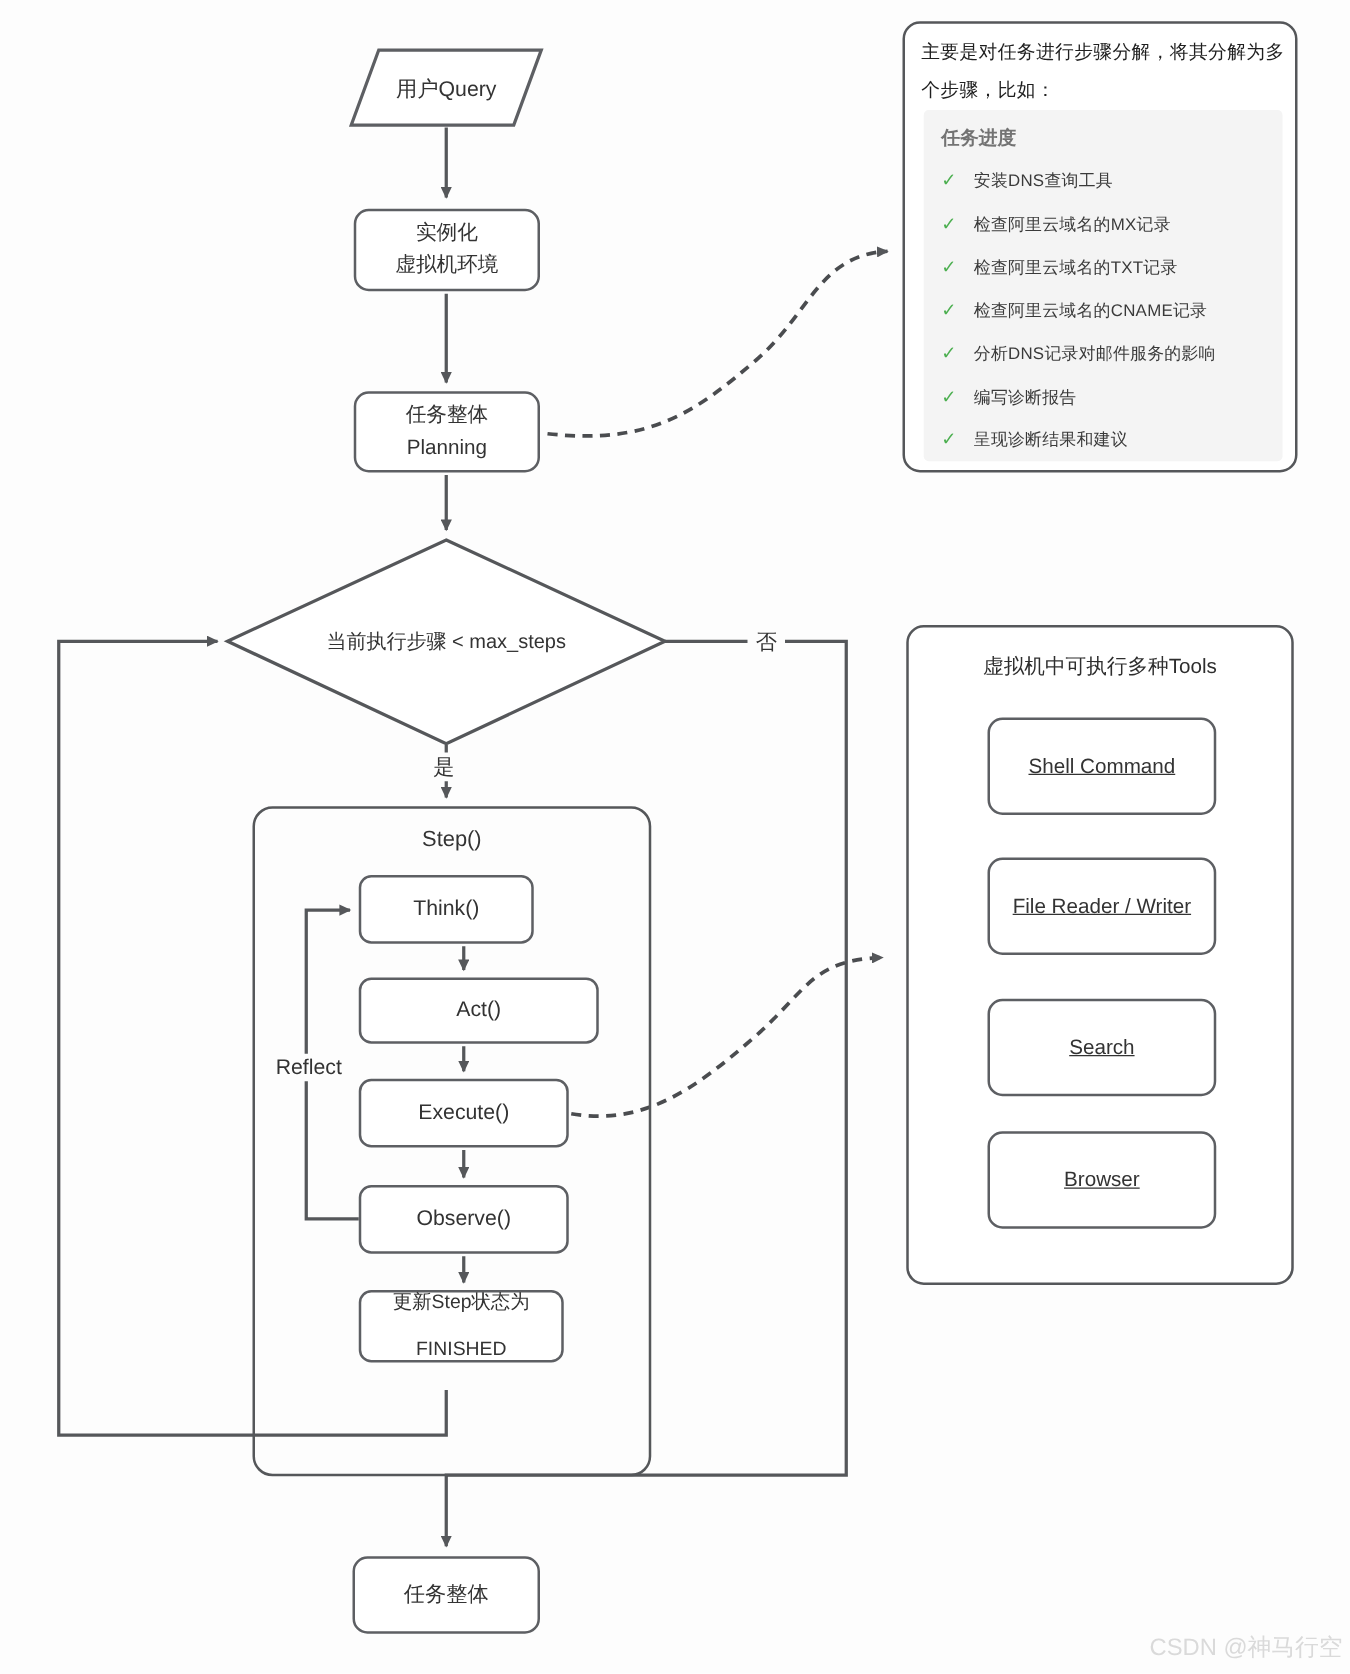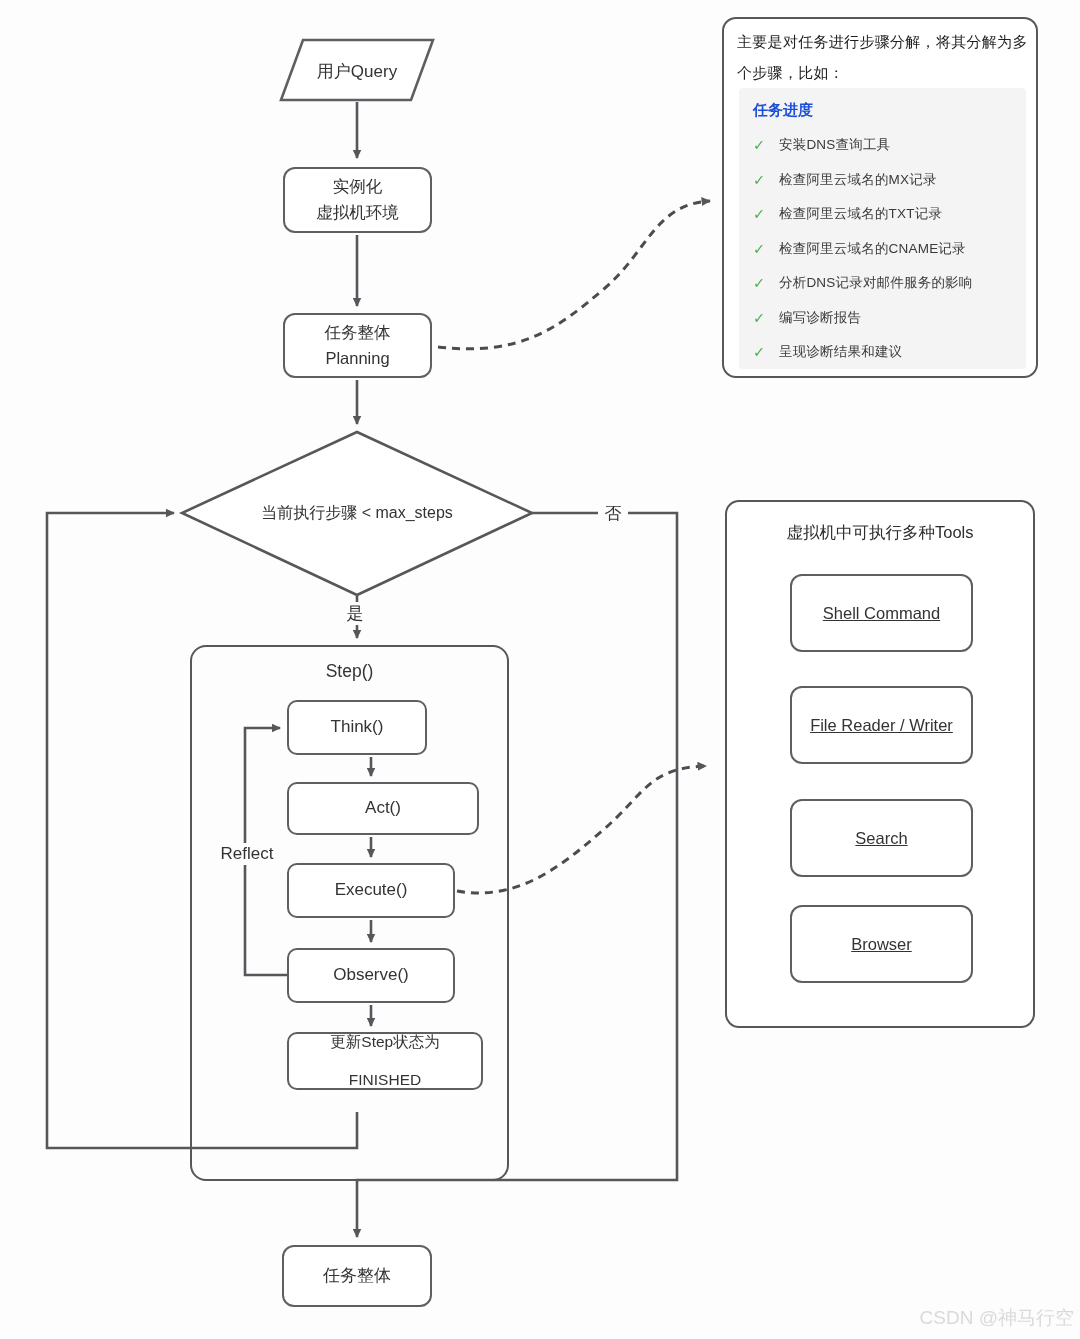--- a/index.html
+++ b/index.html
@@ -35,21 +35,21 @@
     display:flex;align-items:center;justify-content:center;font-size:16.5px;color:#333;text-decoration:underline;
   }
   .plan-intro{
     position:absolute;left:13px;top:8px;width:292px;
     font-size:15px;line-height:2.05;color:#1f1f1f;letter-spacing:.3px;
   }
   .plan-card{
     position:absolute;left:15px;top:69px;width:287px;height:281px;
     background:#f4f4f4;border-radius:4px;padding:13px 14px;box-sizing:border-box;
   }
-  .plan-card-title{font-size:15px;font-weight:bold;color:#1d4ed8;margin:0 0 8px 0;}
+  .plan-card-title{font-size:15px;font-weight:bold;color:#737373;margin:0 0 8px 0;}
   .check-row{display:flex;align-items:center;height:34.5px;}
   .check-ic{width:26px;font-size:14.5px;color:#4caf50;flex:0 0 26px;}
   .check-tx{font-size:13.5px;color:#3a3a3a;letter-spacing:.2px;}
   .watermark{
     position:absolute;right:6px;top:1305px;font-size:19px;color:#dadada;z-index:2;
   }
   .small2line{font-size:15.5px;line-height:1.7;}
 </style>
 </head>
 <body>
@@ -92,30 +92,30 @@
   <div class="abs node r12" style="left:283px;top:313px;width:149px;height:65px;font-size:16.5px;">
     <div>任务整体</div>
     <div>Planning</div>
   </div>
 
   <div class="abs lbl" style="left:237px;top:500px;width:240px;height:26px;background:transparent;font-size:16px;">当前执行步骤 &lt; max_steps</div>
 
   <div class="abs lbl" style="left:341px;top:602px;width:28px;height:23px;">是</div>
   <div class="abs lbl" style="left:598px;top:500px;width:30px;height:26px;">否</div>
 
-  <div class="abs container-frame" style="left:190px;top:645px;width:319px;height:536px;">
+  <div class="abs container-frame" style="left:202px;top:645px;width:319px;height:536px;">
     <div class="step-title">Step()</div>
   </div>
 
   <div class="abs node" style="left:287px;top:700px;width:140px;height:55px;">Think()</div>
   <div class="abs node" style="left:287px;top:782px;width:192px;height:53px;">Act()</div>
   <div class="abs node" style="left:287px;top:863px;width:168px;height:55px;">Execute()</div>
   <div class="abs node" style="left:287px;top:948px;width:168px;height:55px;">Observe()</div>
 
-  <div class="abs node small2line" style="left:287px;top:1032px;width:196px;height:58px;gap:12px;">
+  <div class="abs node small2line" style="left:287px;top:1032px;width:164px;height:58px;gap:12px;">
     <div>更新Step状态为</div>
     <div>FINISHED</div>
   </div>
 
   <div class="abs lbl" style="left:211px;top:843px;width:72px;height:22px;">Reflect</div>
 
   <div class="abs node r12" style="left:282px;top:1245px;width:150px;height:62px;">任务整体</div>
 
   <div class="abs panel" style="left:722px;top:17px;width:316px;height:361px;">
     <div class="plan-intro">主要是对任务进行步骤分解，将其分解为多个步骤，比如：</div>

